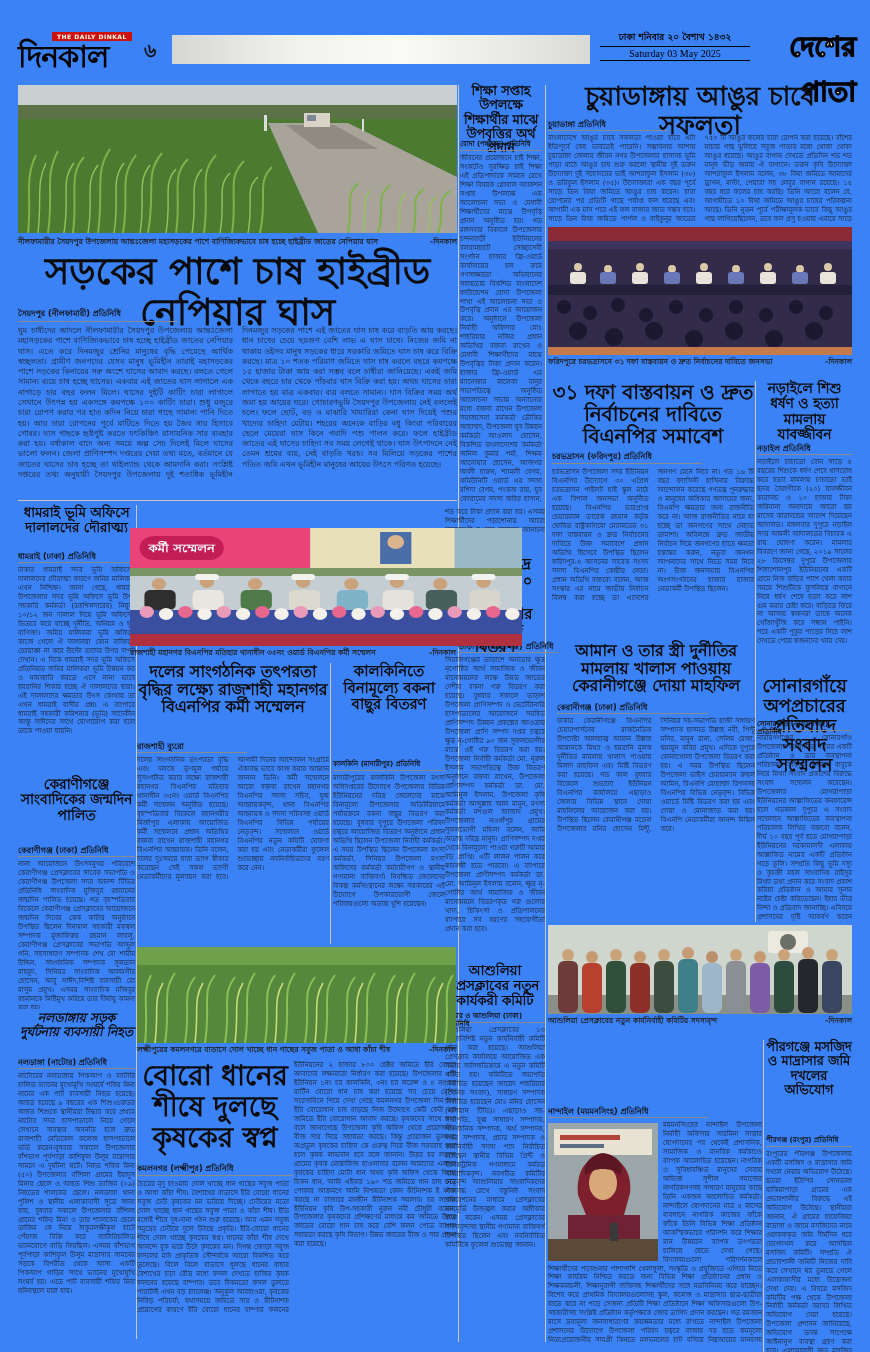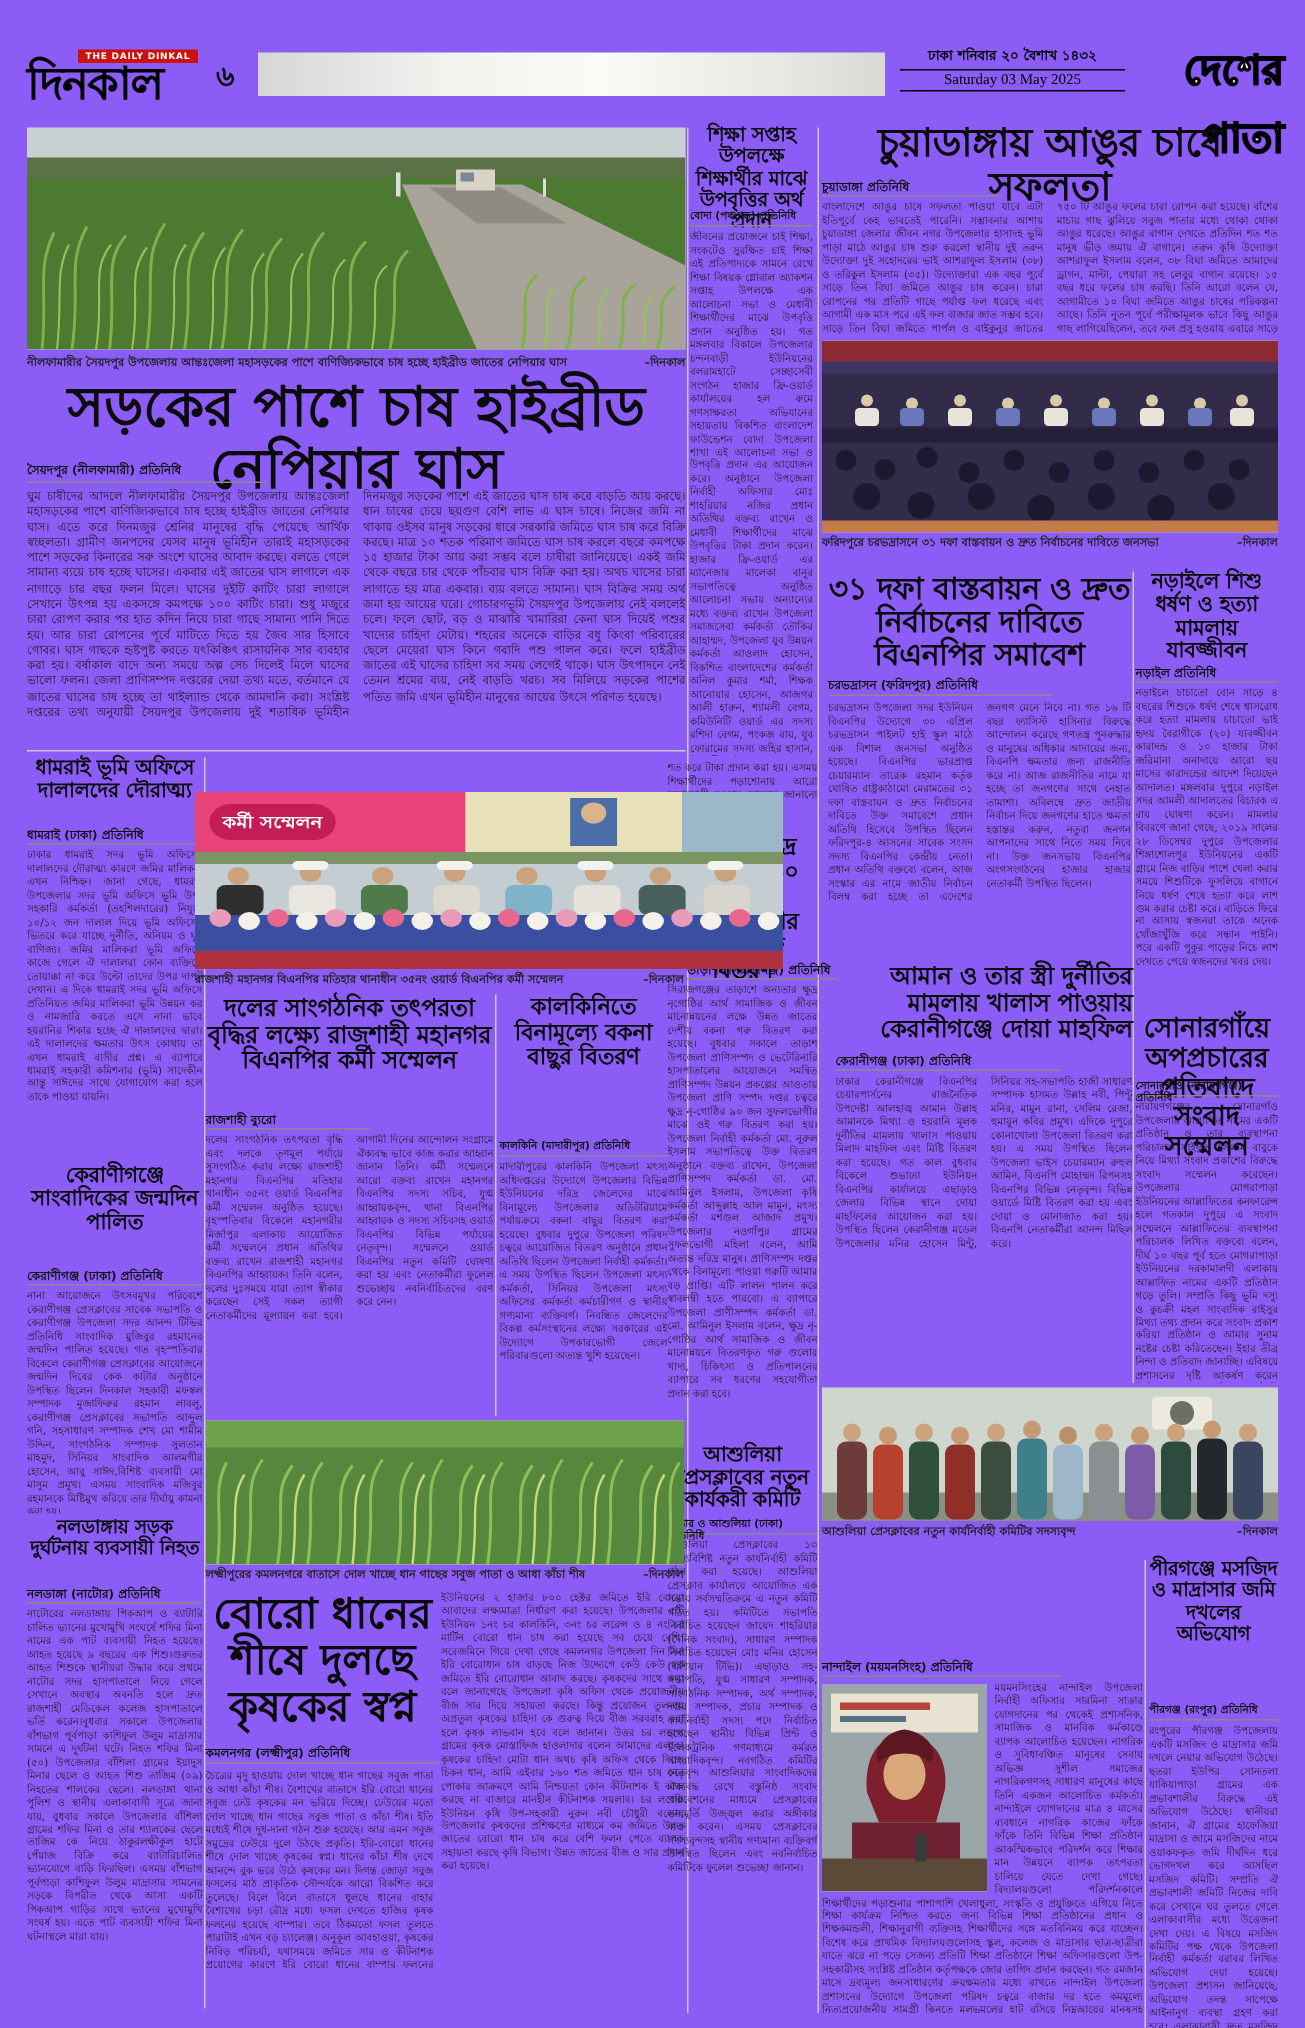--- a/index.html
+++ b/index.html
@@ -1,16 +1,16 @@
 <!DOCTYPE html>
 <html><head>
 <meta charset="utf-8">
 <style>
   html,body{margin:0;padding:0;background:#9a9a9a;}
-  .page{position:relative;width:870px;height:1352px;background:#8b5cf6;font-family:"DejaVu Sans","Liberation Sans",sans-serif;overflow:hidden;margin:0 auto;}
+  .page{position:relative;width:870px;height:1352px;background:#3b82f6;font-family:"DejaVu Sans","Liberation Sans",sans-serif;overflow:hidden;margin:0 auto;}
   .abs{position:absolute;box-sizing:border-box;}
   .headline{font-weight:bold;color:#0b0b0b;text-align:center;line-height:1.1;letter-spacing:-0.2px;}
   .byline{font-weight:bold;font-size:8px;color:#111;border-bottom:1px solid #8a8a8a;padding-bottom:2px;line-height:1.2;}
   .bodytext{font-size:6.8px;line-height:1.32;text-align:justify;color:#1c1c1c;overflow:hidden;word-break:break-word;}
   .cols2{column-count:2;column-gap:9px;}
   .caption{font-size:7.5px;font-weight:bold;color:#222;display:flex;justify-content:space-between;align-items:flex-start;line-height:1.2;}
   .photo{overflow:hidden;background:#cfcfc8;}
   .photo svg{display:block;width:100%;height:100%;}
   .vrule{width:1px;background:#c9c9c2;}
   .hrule{height:1px;background:#c9c9c2;}
@@ -56,21 +56,21 @@
   
   #g-pre{left:445px;top:508px;width:100px;height:44px;}
   #g-head{left:445px;top:556px;width:100px;height:83px;font-size:15px;}
   #g-by{left:445px;top:642px;width:100px;height:11px;margin-left:13px;}
   #g-body{left:445px;top:656px;width:100px;height:305px;}
   
   #h-head{left:445px;top:963px;width:100px;height:47px;font-size:13.5px;}
   #h-by{left:445px;top:1012px;width:100px;height:11px;font-size:7px;}
   #h-body{left:445px;top:1026px;width:100px;height:316px;}
   
-  #i-head{left:557px;top:642px;width:198px;height:58px;font-size:16px;text-align:right;}
+  #i-head{left:557px;top:642px;width:198px;height:58px;font-size:16px;}
   #i-by{left:557px;top:703px;width:150px;height:11px;}
   #i-body{left:557px;top:717px;width:198px;height:205px;}
   
   #j-photo{left:548px;top:925px;width:304px;height:89px;}
   #j-cap{left:548px;top:1016px;width:304px;height:12px;}
   
   #k-head{left:548px;top:1040px;width:214px;height:64px;font-size:19px;}
   #k-by{left:548px;top:1107px;width:160px;height:11px;}
   #k-body{left:548px;top:1121px;width:214px;height:221px;}
   #k-photo{float:left;width:110px;height:138px;margin:2px 5px 2px 0;}
@@ -78,21 +78,21 @@
   #l-head{left:766px;top:1040px;width:86px;height:94px;font-size:13px;}
   #l-by{766px;left:766px;top:1136px;width:86px;height:11px;font-size:7px;}
   #l-body{left:766px;top:1150px;width:86px;height:202px;}
   
   #n1-head{left:18px;top:505px;width:117px;height:45px;font-size:13.5px;}
   #n1-by{left:18px;top:552px;width:117px;height:11px;}
   #n1-body{left:18px;top:566px;width:117px;height:207px;}
   #n2-head{left:18px;top:777px;width:117px;height:67px;font-size:14px;}
   #n2-by{left:18px;top:846px;width:117px;height:11px;}
   #n2-body{left:18px;top:860px;width:117px;height:149px;}
-  #n3-head{left:18px;top:1011px;width:117px;height:45px;font-size:12.5px;}
+  #n3-head{left:18px;top:1011px;width:117px;height:45px;font-size:12.5px;font-style:italic;}
   #n3-by{left:18px;top:1058px;width:117px;height:11px;}
   #n3-body{left:18px;top:1072px;width:117px;height:267px;}
   
   #r-photo{left:130px;top:528px;width:392px;height:118px;text-align:center;}
   #r-cap{left:130px;top:648px;width:326px;height:12px;}
   #r-head{left:137px;top:663px;width:192px;height:77px;font-size:16px;}
   #r-by{left:137px;top:742px;width:110px;height:11px;}
   #r-body{left:137px;top:756px;width:192px;height:188px;}
   #s-head{left:333px;top:663px;width:112px;height:95px;font-size:15px;}
   #s-by{left:333px;top:760px;width:112px;height:11px;font-size:7px;}

